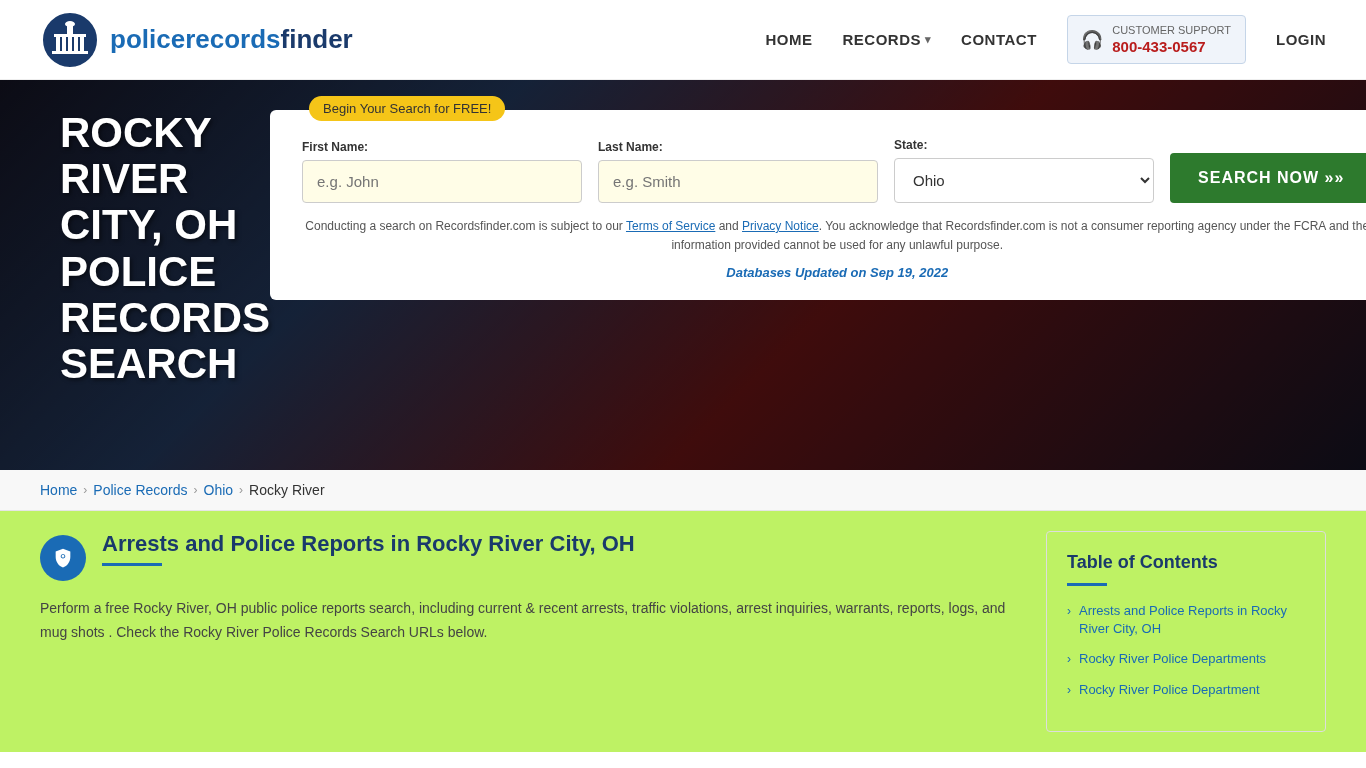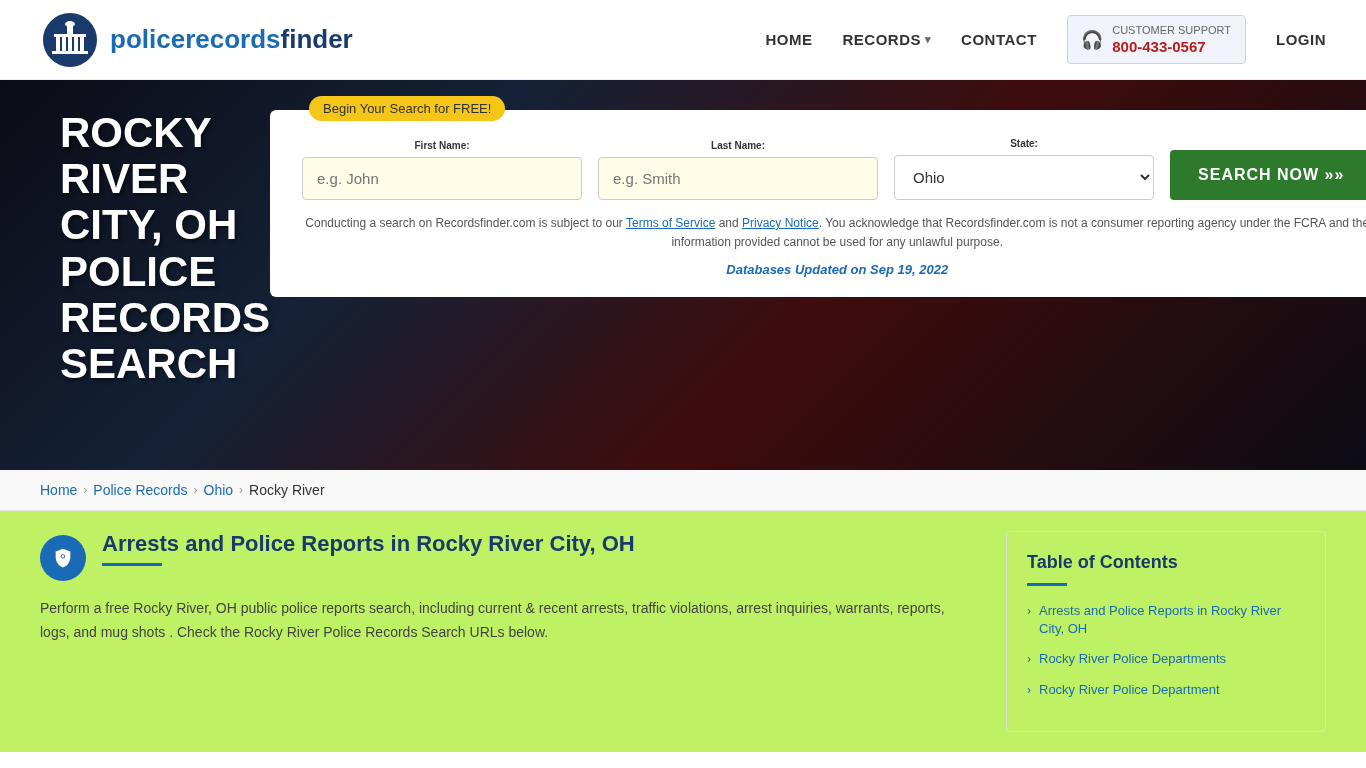--- a/index.html
+++ b/index.html
@@ -133,24 +133,23 @@
       gap: 16px;
       align-items: flex-end;
       margin-bottom: 14px;
     }
     .field-group {
       display: flex;
       flex-direction: column;
       gap: 6px;
     }
     .field-group label {
-      font-size: 10px;
+      font-size: 12px;
       font-weight: 600;
       color: #333;
-      text-align: center;
     }
     .field-group input {
       border: 1px solid #ccc;
       border-radius: 4px;
       padding: 12px 14px;
       font-size: 15px;
       background: #fffde7;
       width: 280px;
       color: #999;
     }
@@ -228,21 +227,21 @@
       gap: 8px;
       padding: 20px 40px;
       max-width: 1366px;
       background: #bef264;
     }
     .content-left {
       flex: 1;
       padding-right: 30px;
     }
     .content-right {
-      width: 320px;
+      width: 280px;
       flex-shrink: 0;
     }
 
     
     .article-header {
       display: flex;
       align-items: flex-start;
       gap: 16px;
       margin-bottom: 16px;
     }

